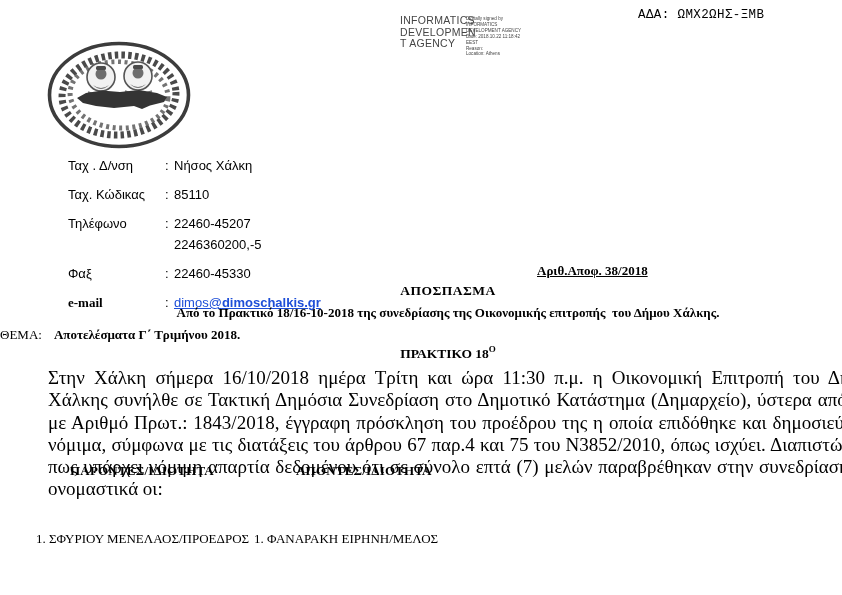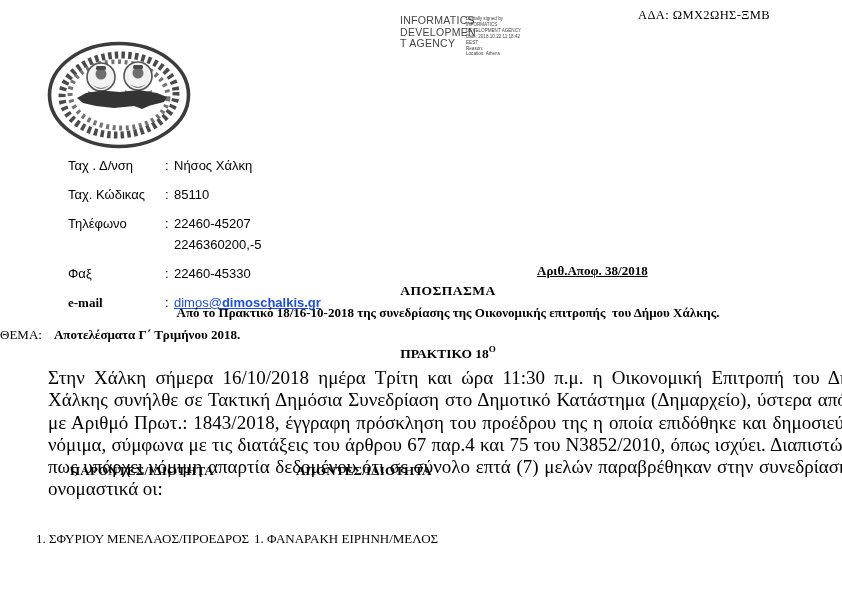--- a/index.html
+++ b/index.html
@@ -5,21 +5,21 @@
   * { margin:0; padding:0; box-sizing:border-box; }
   html,body { background:#888; }
   .page {
     position:relative; width:842px; height:595px; background:#ffffff;
     margin:0 auto; overflow:hidden; color:#000;
     font-family:"Liberation Serif", serif;
   }
   .abs { position:absolute; }
 
   
-  .ada { left:638px; top:8px; font-family:Liberation Serif, serif;
+  .ada { left:638px; top:8px; font-family:Liberation Mono, monospace;
          font-size:12.5px; letter-spacing:0.4px; }
 
   
   .stamp-big { left:400px; top:15px; font-family:"Liberation Sans", sans-serif;
                font-size:10.5px; line-height:11.5px; color:#454545; letter-spacing:0.3px; }
   .stamp-small { left:466px; top:16px; font-family:"Liberation Sans", sans-serif;
                  font-size:4.6px; line-height:5.9px; color:#454545; }
 
   
   .logo { left:46px; top:40px; }

